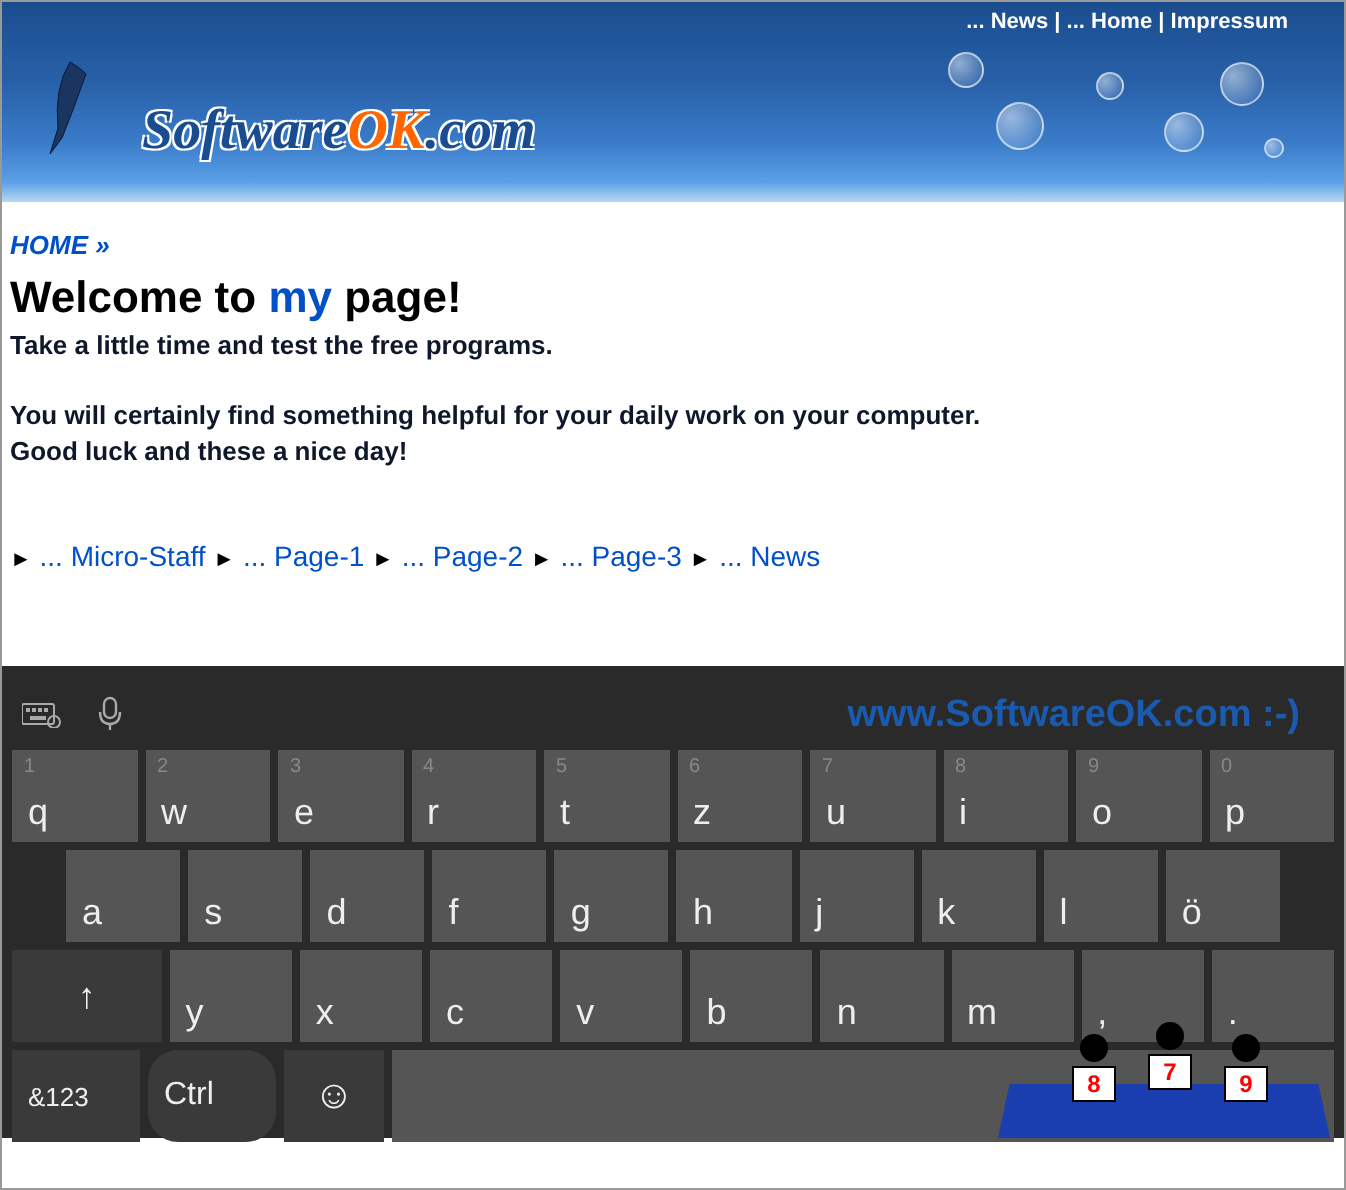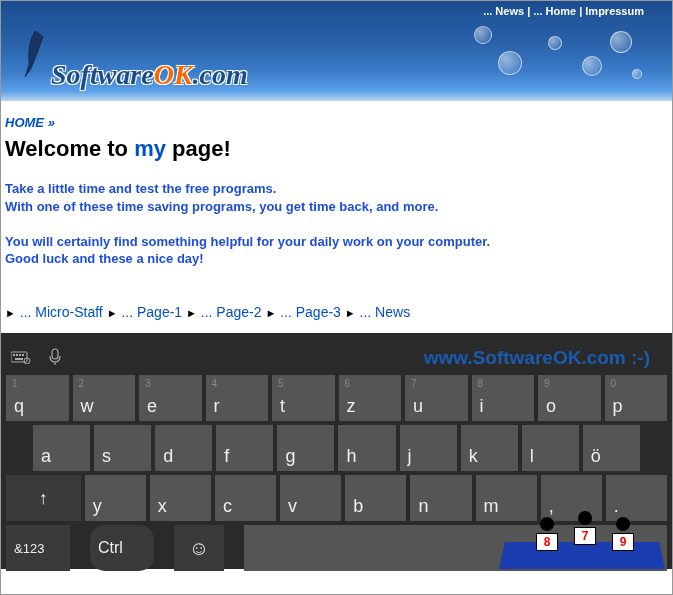--- a/index.html
+++ b/index.html
@@ -24,22 +24,22 @@
       color: white;
       font-size: 11px;
       font-weight: bold;
     }
     .top-links a { color: white; text-decoration: none; }
     .logo-area {
       position: absolute;
       bottom: 10px;
       left: 18px;
       display: flex;
-      align-items: flex-end;
-      gap: 0;
+      align-items: center;
+      gap: 20px;
     }
     .feather {
       width: 32px;
       height: 50px;
       position: relative;
       top: -12px;
     }
     .logo-text {
       font-family: "Comic Sans MS", cursive;
       font-size: 28px;
@@ -64,28 +64,28 @@
       color: #0050c8;
       font-weight: bold;
       font-size: 13px;
       font-style: italic;
       margin-bottom: 6px;
     }
     .breadcrumb a { color: #0050c8; text-decoration: none; }
     h1 {
       font-size: 22px;
       color: #000;
-      margin-bottom: 18px;
+      margin-bottom: 2px;
     }
     h1 .highlight { color: #0050c8; }
     .body-text {
       font-size: 13px;
       font-weight: bold;
       line-height: 1.35;
-      color: #1d4ed8;
+      color: #0f172a;
       margin-bottom: 14px;
     }
     .nav-links {
       font-size: 14px;
       color: #333;
       margin-top: 36px;
     }
     .nav-links a { color: #0050c8; text-decoration: none; }
     .nav-links .arrow { color: #000; font-size: 11px; }
     .keyboard {
@@ -139,21 +139,21 @@
     .key .alt {
       position: absolute;
       top: 3px;
       left: 6px;
       font-size: 10px;
       color: #888;
     }
     .key.dark { background: #3a3a3a; }
     .key.shift { flex: 1.3; align-items:center; justify-content:center; }
     .row2 { padding: 0 32px; }
-    .row4 { gap: 20px; text-align: center; }
+    .row4 { gap: 4px; text-align: center; }
     .key.ctrl { flex: 0 0 64px; font-size: 16px; align-items:center;border-radius:15px; }
     .key.sym { flex: 0 0 64px; font-size: 13px; align-items:center; }
     .key.emoji { flex: 0 0 50px; align-items:center; justify-content:center; font-size:20px; }
     .key.space { flex: 4; background: #555; }
     .judges {
       position: absolute;
       bottom: 2px;
       right: 30px;
       display: flex;
       align-items: flex-end;
@@ -213,21 +213,20 @@
   </div>
 </div>
 
 <div class="content">
   <div class="breadcrumb">
     <a>HOME</a> <span>»</span>
   </div>
   <h1><span>Welcome to </span><span class="highlight">my</span><span> page!</span></h1>
   <div class="body-text">
     <div>Take a little time and test the free programs.</div>
-    <div>With one of these time saving programs, you get time back, and more.</div>
     <br>
     <div>You will certainly find something helpful for your daily work on your computer.</div>
     <div>Good luck and these a nice day!</div>
   </div>
   <div class="nav-links">
     <span class="arrow">►</span> <a>... Micro-Staff</a>
     <span class="arrow">►</span> <a>... Page-1</a>
     <span class="arrow">►</span> <a>... Page-2</a>
     <span class="arrow">►</span> <a>... Page-3</a>
     <span class="arrow">►</span> <a>... News</a>

